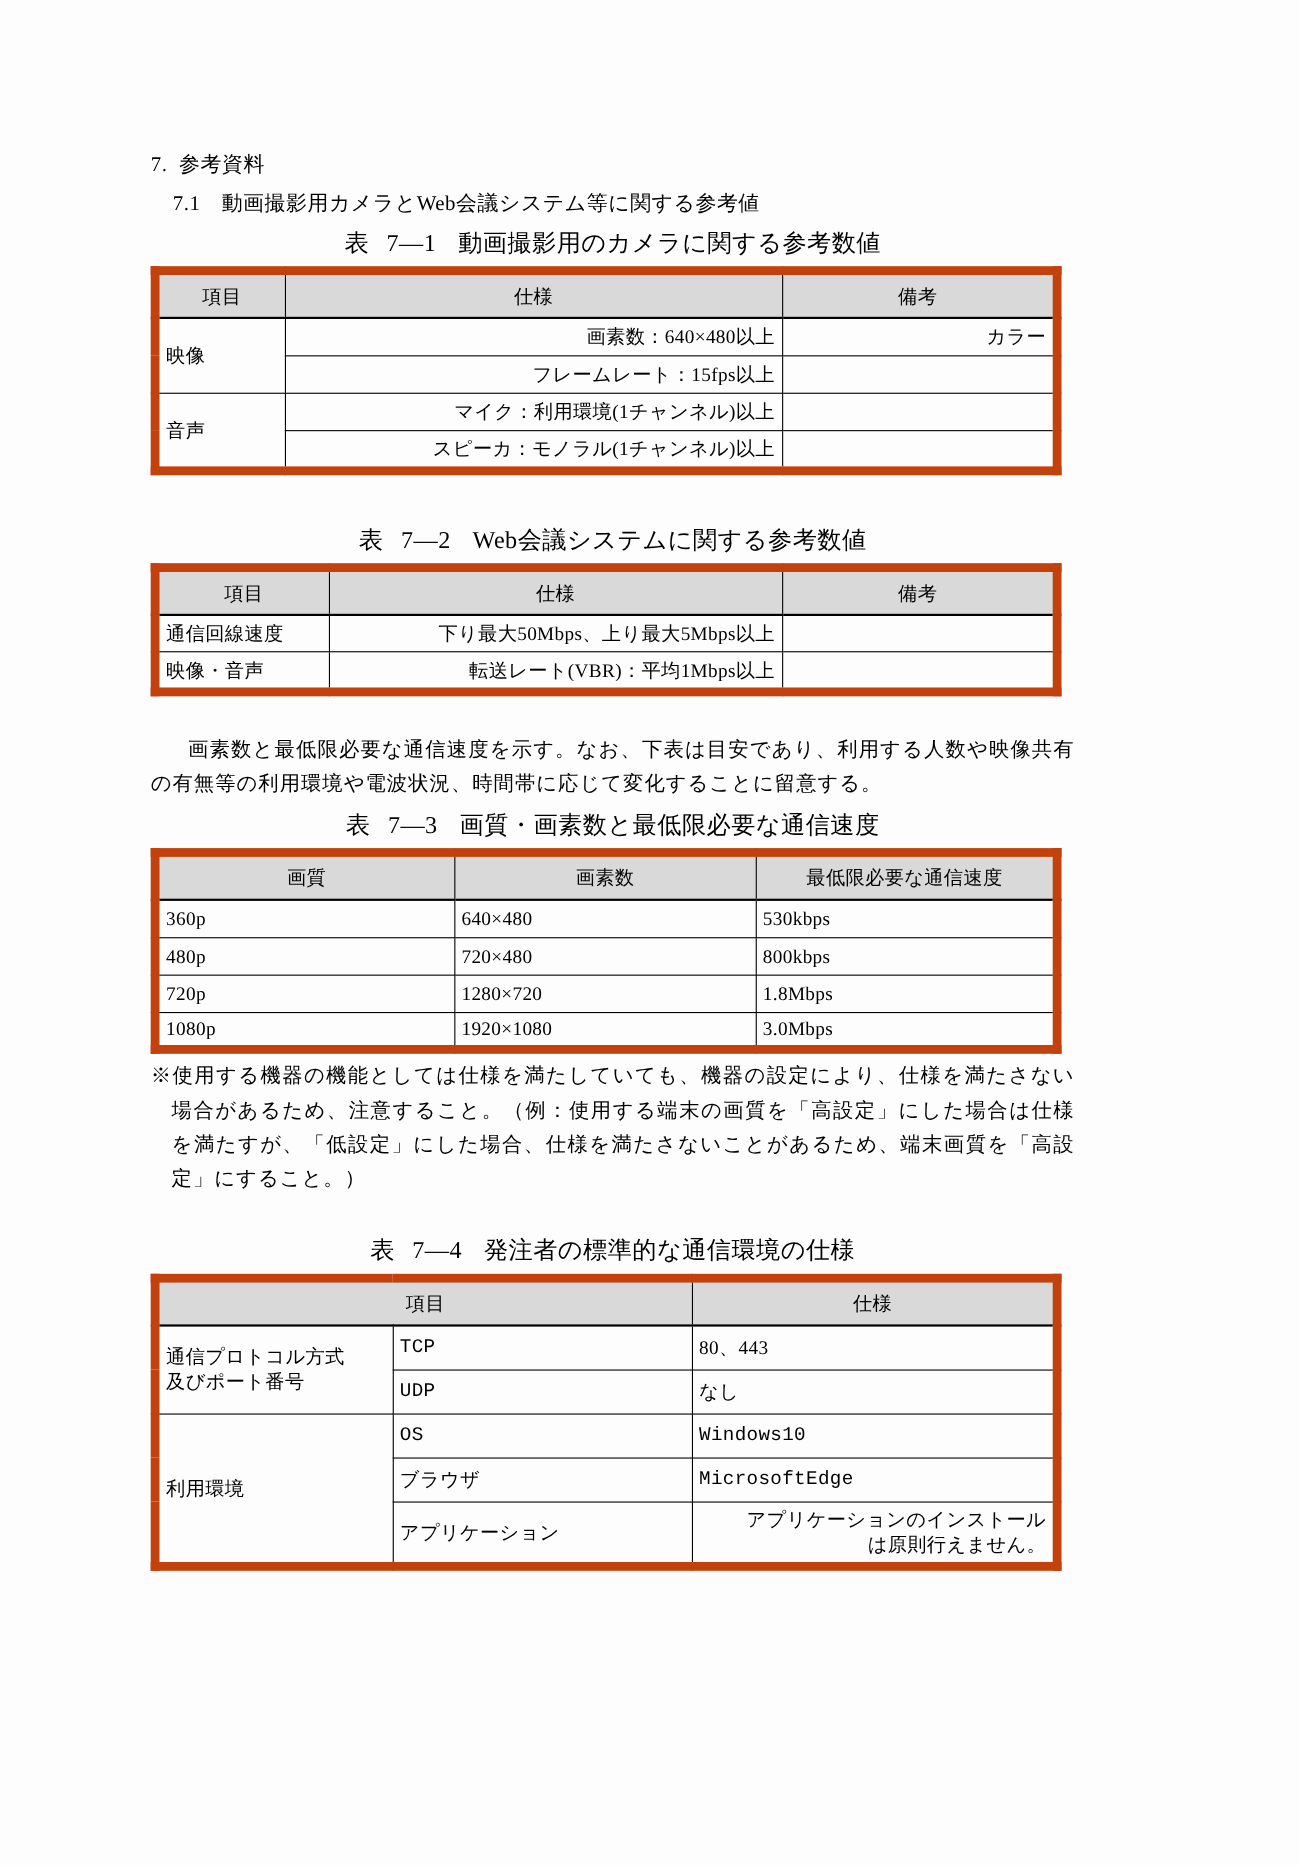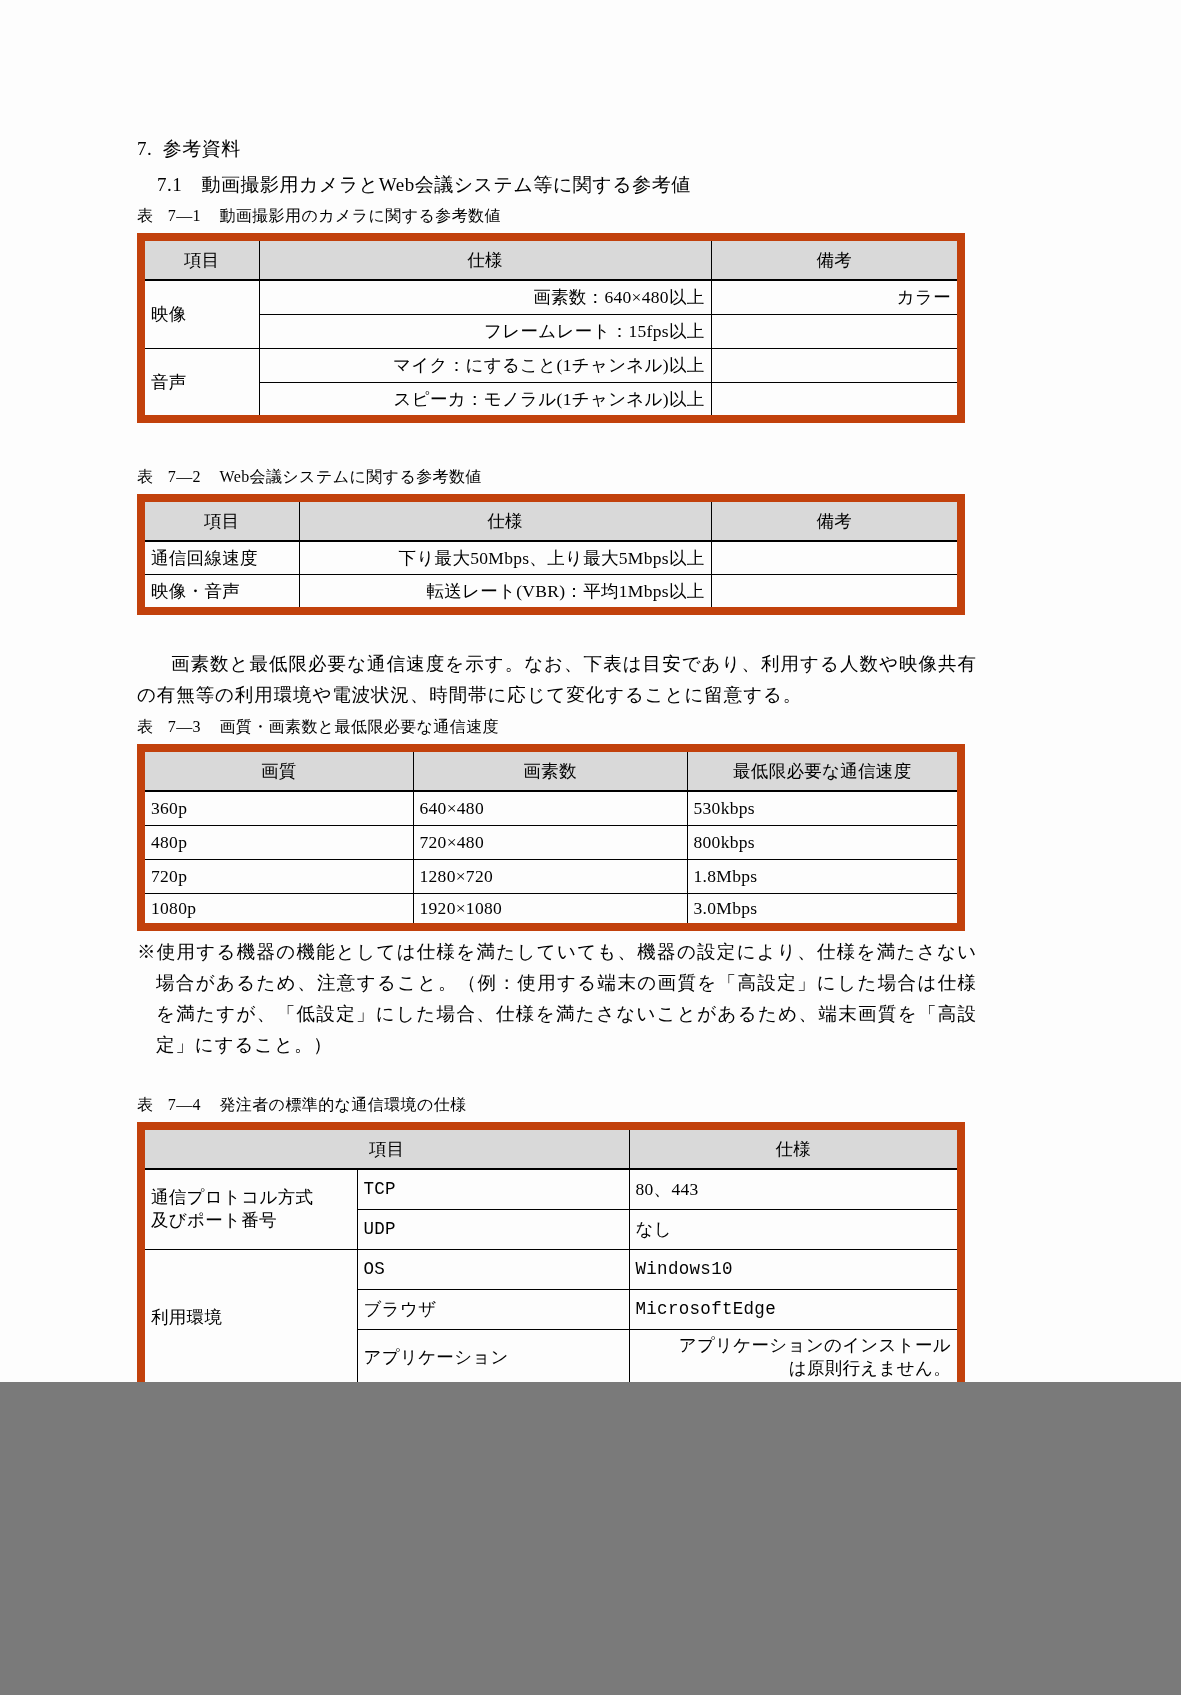--- a/index.html
+++ b/index.html
@@ -4,21 +4,21 @@
 <title>参考資料</title>
 <style>
   html, body {
     margin: 0;
     padding: 0;
     background: #7a7a7a;
   }
   .page {
     position: relative;
     width: 1181px;
-    height: 1382px;
+    height: 1695px;
     background: #fdfdfd;
     margin: 0 auto;
     font-family: "Liberation Serif", "DejaVu Serif", serif;
     color: #000;
     overflow: hidden;
   }
   .content {
     position: absolute;
     left: 137px;
     top: 136px;
@@ -34,22 +34,22 @@
   }
   .h2 {
     font-size: 19px;
     letter-spacing: 0.5px;
     margin: 0 0 8px 0;
     white-space: nowrap;
   }
   .h2 .num { margin-right: 14px; margin-left: 20px; }
 
   .table-caption {
-    font-size: 16px;
-    text-align: left;
+    font-size: 22px;
+    text-align: center;
     margin: 0 0 6px 0;
     letter-spacing: 0.4px;
   }
   .table-caption .lbl { margin-right: 10px; }
   .table-caption .no  { margin-right: 14px; }
 
   
   .para {
     font-size: 18.5px;
     line-height: 31px;
@@ -150,21 +150,21 @@
           <td class="c" rowspan="2">映像</td>
           <td class="l">画素数：640×480以上</td>
           <td class="l">カラー</td>
         </tr>
         <tr class="rowh">
           <td class="l">フレームレート：15fps以上</td>
           <td class="l"></td>
         </tr>
         <tr class="rowh">
           <td class="c" rowspan="2">音声</td>
-          <td class="l">マイク：にすること(1チャンネル)以上</td>
+          <td class="l">マイク：利用環境(1チャンネル)以上</td>
           <td class="l"></td>
         </tr>
         <tr class="rowh">
           <td class="l">スピーカ：モノラル(1チャンネル)以上</td>
           <td class="l"></td>
         </tr>
       </tbody>
     </table>
 
     <div class="spacer-44"></div>

